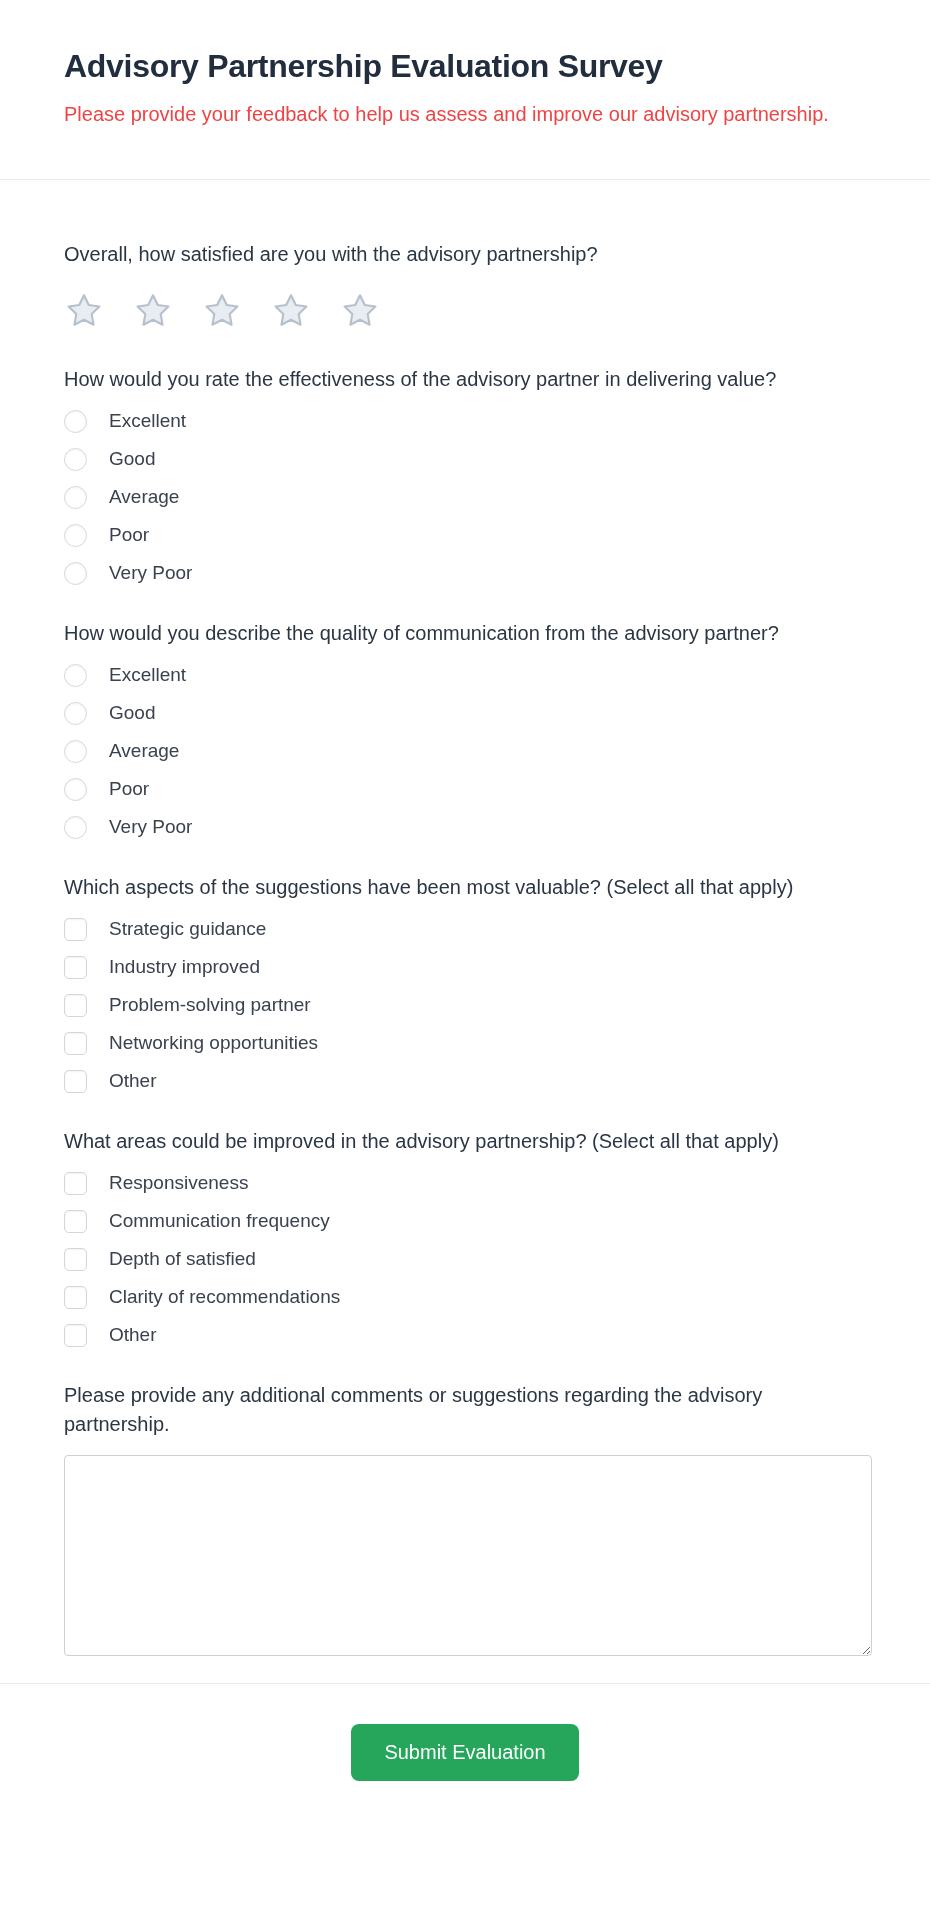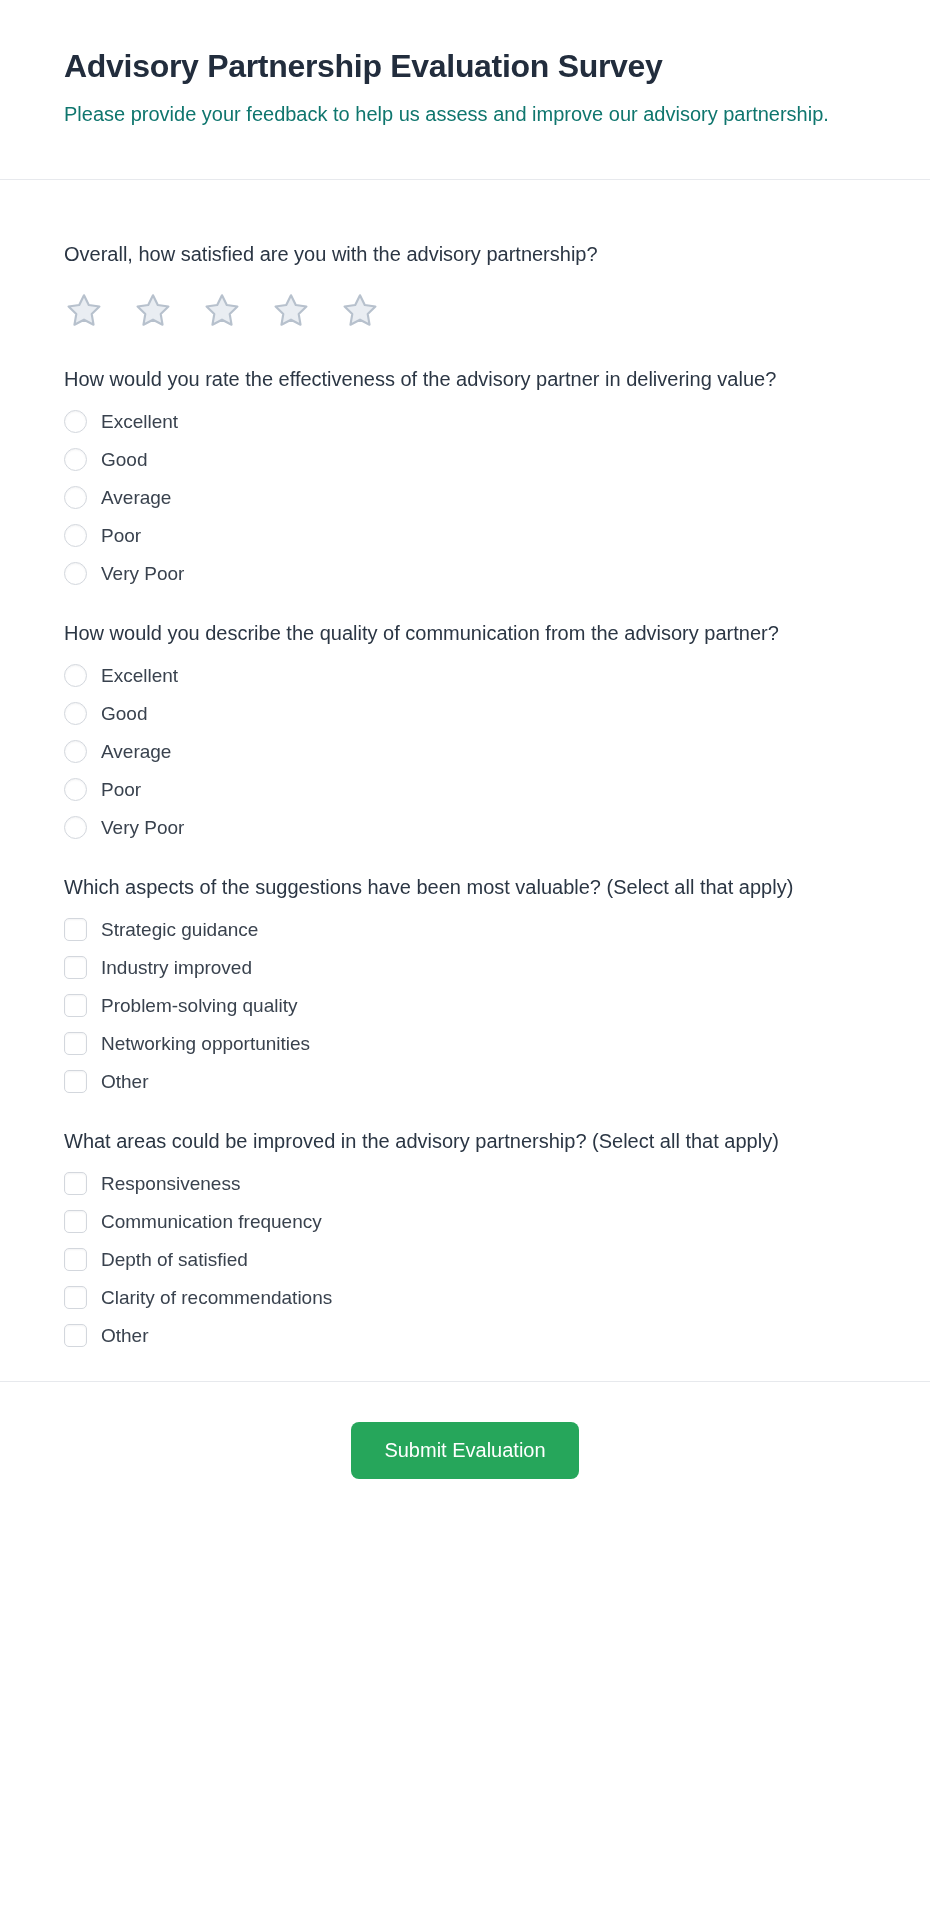--- a/index.html
+++ b/index.html
@@ -16,21 +16,21 @@
     margin: 0 0 14px 0;
     font-size: 32px;
     font-weight: 700;
     letter-spacing: -0.3px;
     color: #222d3d;
   }
   .page-subtitle {
     margin: 0;
     font-size: 20px;
     line-height: 1.5;
-    color: #0f766e;
+    color: #ef4444;
     max-width: 770px;
   }
   .divider { border: none; border-top: 1px solid #e7e9ed; margin: 0; }
 
   .survey-body { padding: 60px 58px 0 64px; }
   .question { margin-bottom: 34px; }
   .q-label {
     font-size: 20px;
     line-height: 1.45;
     color: #2b3644;
@@ -42,21 +42,21 @@
   .star-btn { width: 40px; height: 40px; cursor: pointer; background: none; border: none; padding: 0; }
   .star-btn svg { display: block; }
   .star-btn path {
     fill: #e9edf2;
     stroke: #b7c1cd;
     stroke-width: 1.3;
     stroke-linejoin: round;
   }
 
   .options { display: block; }
-  .option { display: flex; align-items: center; margin-bottom: 15px; cursor: pointer; }
+  .option { display: flex; align-items: flex-start; margin-bottom: 15px; cursor: pointer; gap: 8px; }
   .radio-circle {
     width: 23px; height: 23px; flex: none;
     border: 1px solid #d3d7dd;
     border-radius: 50%;
     background: #ffffff;
     box-shadow: inset 0 1px 2px rgba(16,24,40,0.05);
   }
   .checkbox-box {
     width: 23px; height: 23px; flex: none;
     border: 1px solid #d3d7dd;
@@ -200,21 +200,21 @@
       <label class="option">
         <span class="checkbox-box"></span>
         <span class="option-label">Strategic guidance</span>
       </label>
       <label class="option">
         <span class="checkbox-box"></span>
         <span class="option-label">Industry improved</span>
       </label>
       <label class="option">
         <span class="checkbox-box"></span>
-        <span class="option-label">Problem-solving quality</span>
+        <span class="option-label">Problem-solving partner</span>
       </label>
       <label class="option">
         <span class="checkbox-box"></span>
         <span class="option-label">Networking opportunities</span>
       </label>
       <label class="option">
         <span class="checkbox-box"></span>
         <span class="option-label">Other</span>
       </label>
     </div>
@@ -239,18 +239,22 @@
         <span class="checkbox-box"></span>
         <span class="option-label">Clarity of recommendations</span>
       </label>
       <label class="option">
         <span class="checkbox-box"></span>
         <span class="option-label">Other</span>
       </label>
     </div>
   </section>
 
+  <section class="question question-comments">
+    <div class="q-label">Please provide any additional comments or suggestions regarding the advisory partnership.</div>
+    <textarea class="comments-box" style=""></textarea>
+  </section>
 
 </main>
 
 <footer class="footer">
   <button class="submit-btn" type="button">Submit Evaluation</button>
 </footer>
 
 </body></html>

